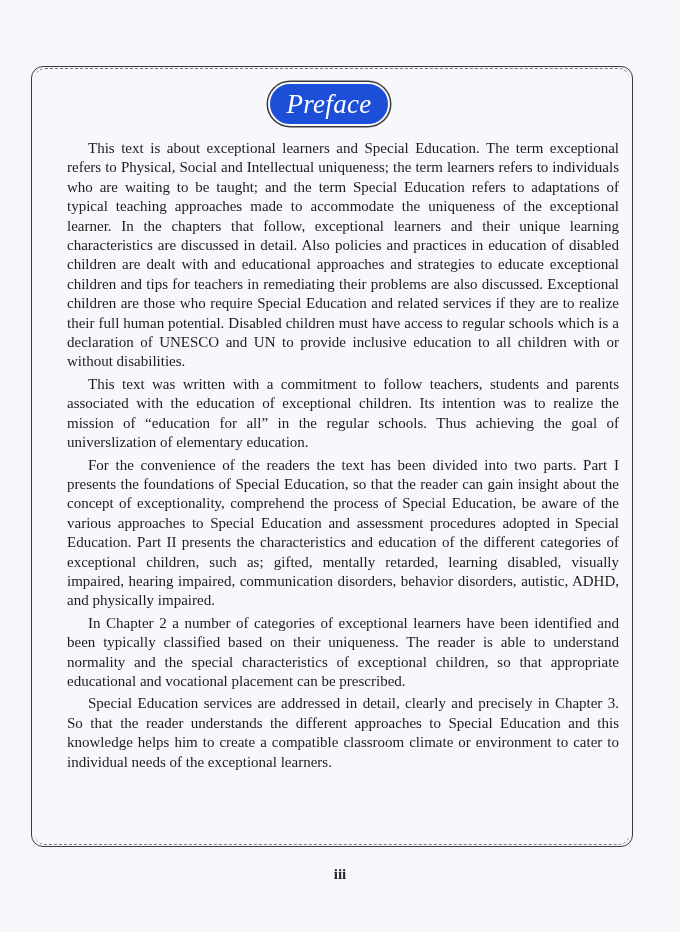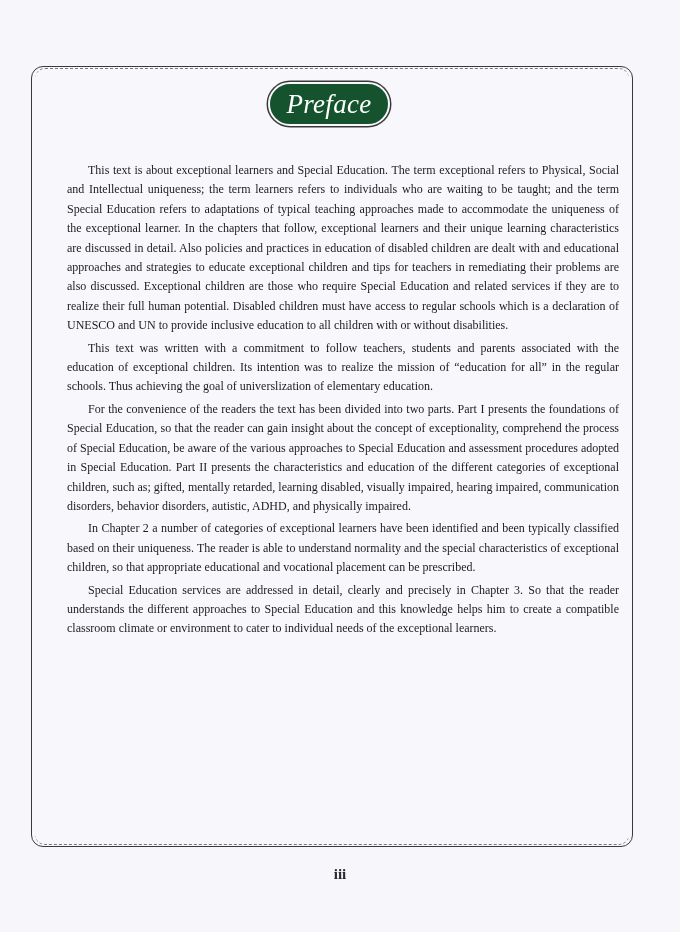--- a/index.html
+++ b/index.html
@@ -26,37 +26,37 @@
     border-top: 1px dashed #777;
     border-bottom: 1px dashed #777;
     border-radius: 10px;
     pointer-events: none;
   }
   .title-badge {
     position: absolute;
     left: 268px; top: 82px;
     width: 122px; height: 44px;
     border-radius: 24px;
-    background: #14532d;
+    background: #1d4ed8;
     border: 2px solid #f8f7fb;
     box-shadow: 0 0 0 1.5px #3a3a3a;
     display: flex; align-items: center; justify-content: center;
     box-sizing: border-box;
   }
   .title-badge span {
     color: #ffffff;
     font-style: italic;
     font-size: 27px;
     letter-spacing: 0.3px;
   }
   .content {
     position: absolute;
-    left: 67px; top: 161px;
+    left: 67px; top: 139px;
     width: 552px;
-    font-size: 12px;
+    font-size: 15px;
     line-height: 19.4px;
     text-align: justify;
   }
   .content p {
     margin: 0 0 3px 0;
     text-indent: 21px;
   }
   .page-number {
     position: absolute;
     left: 0; width: 680px;

